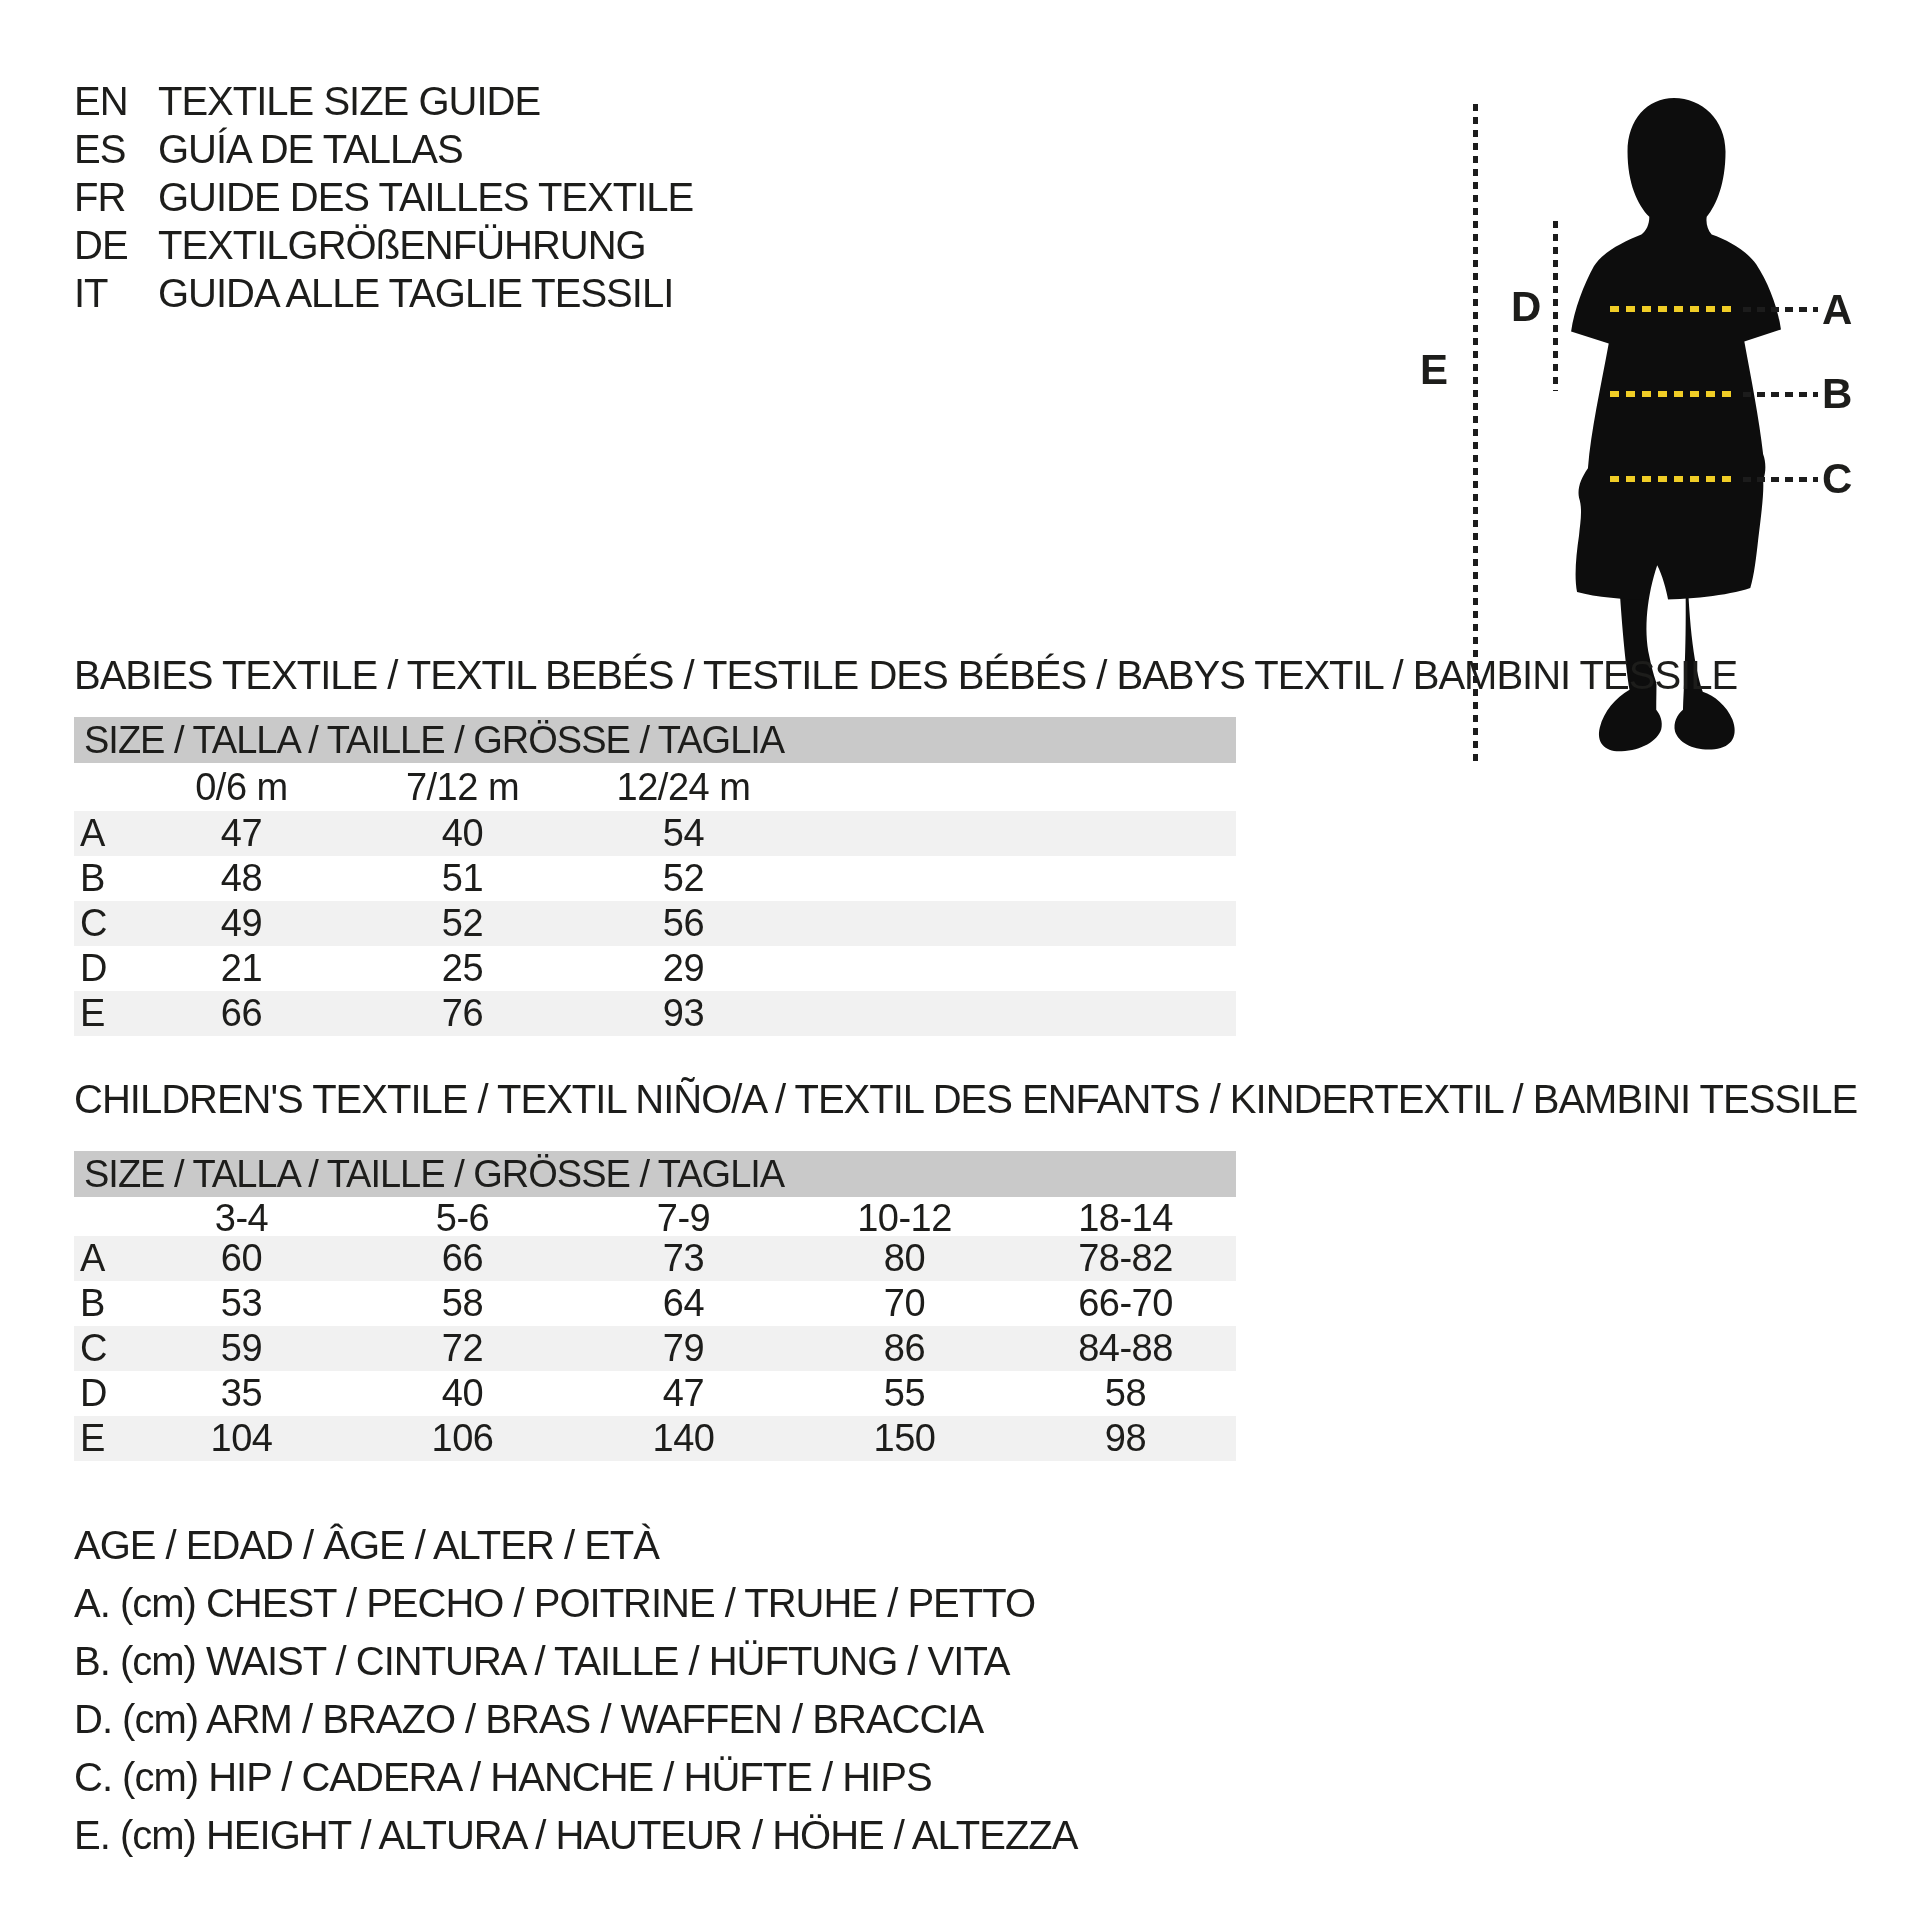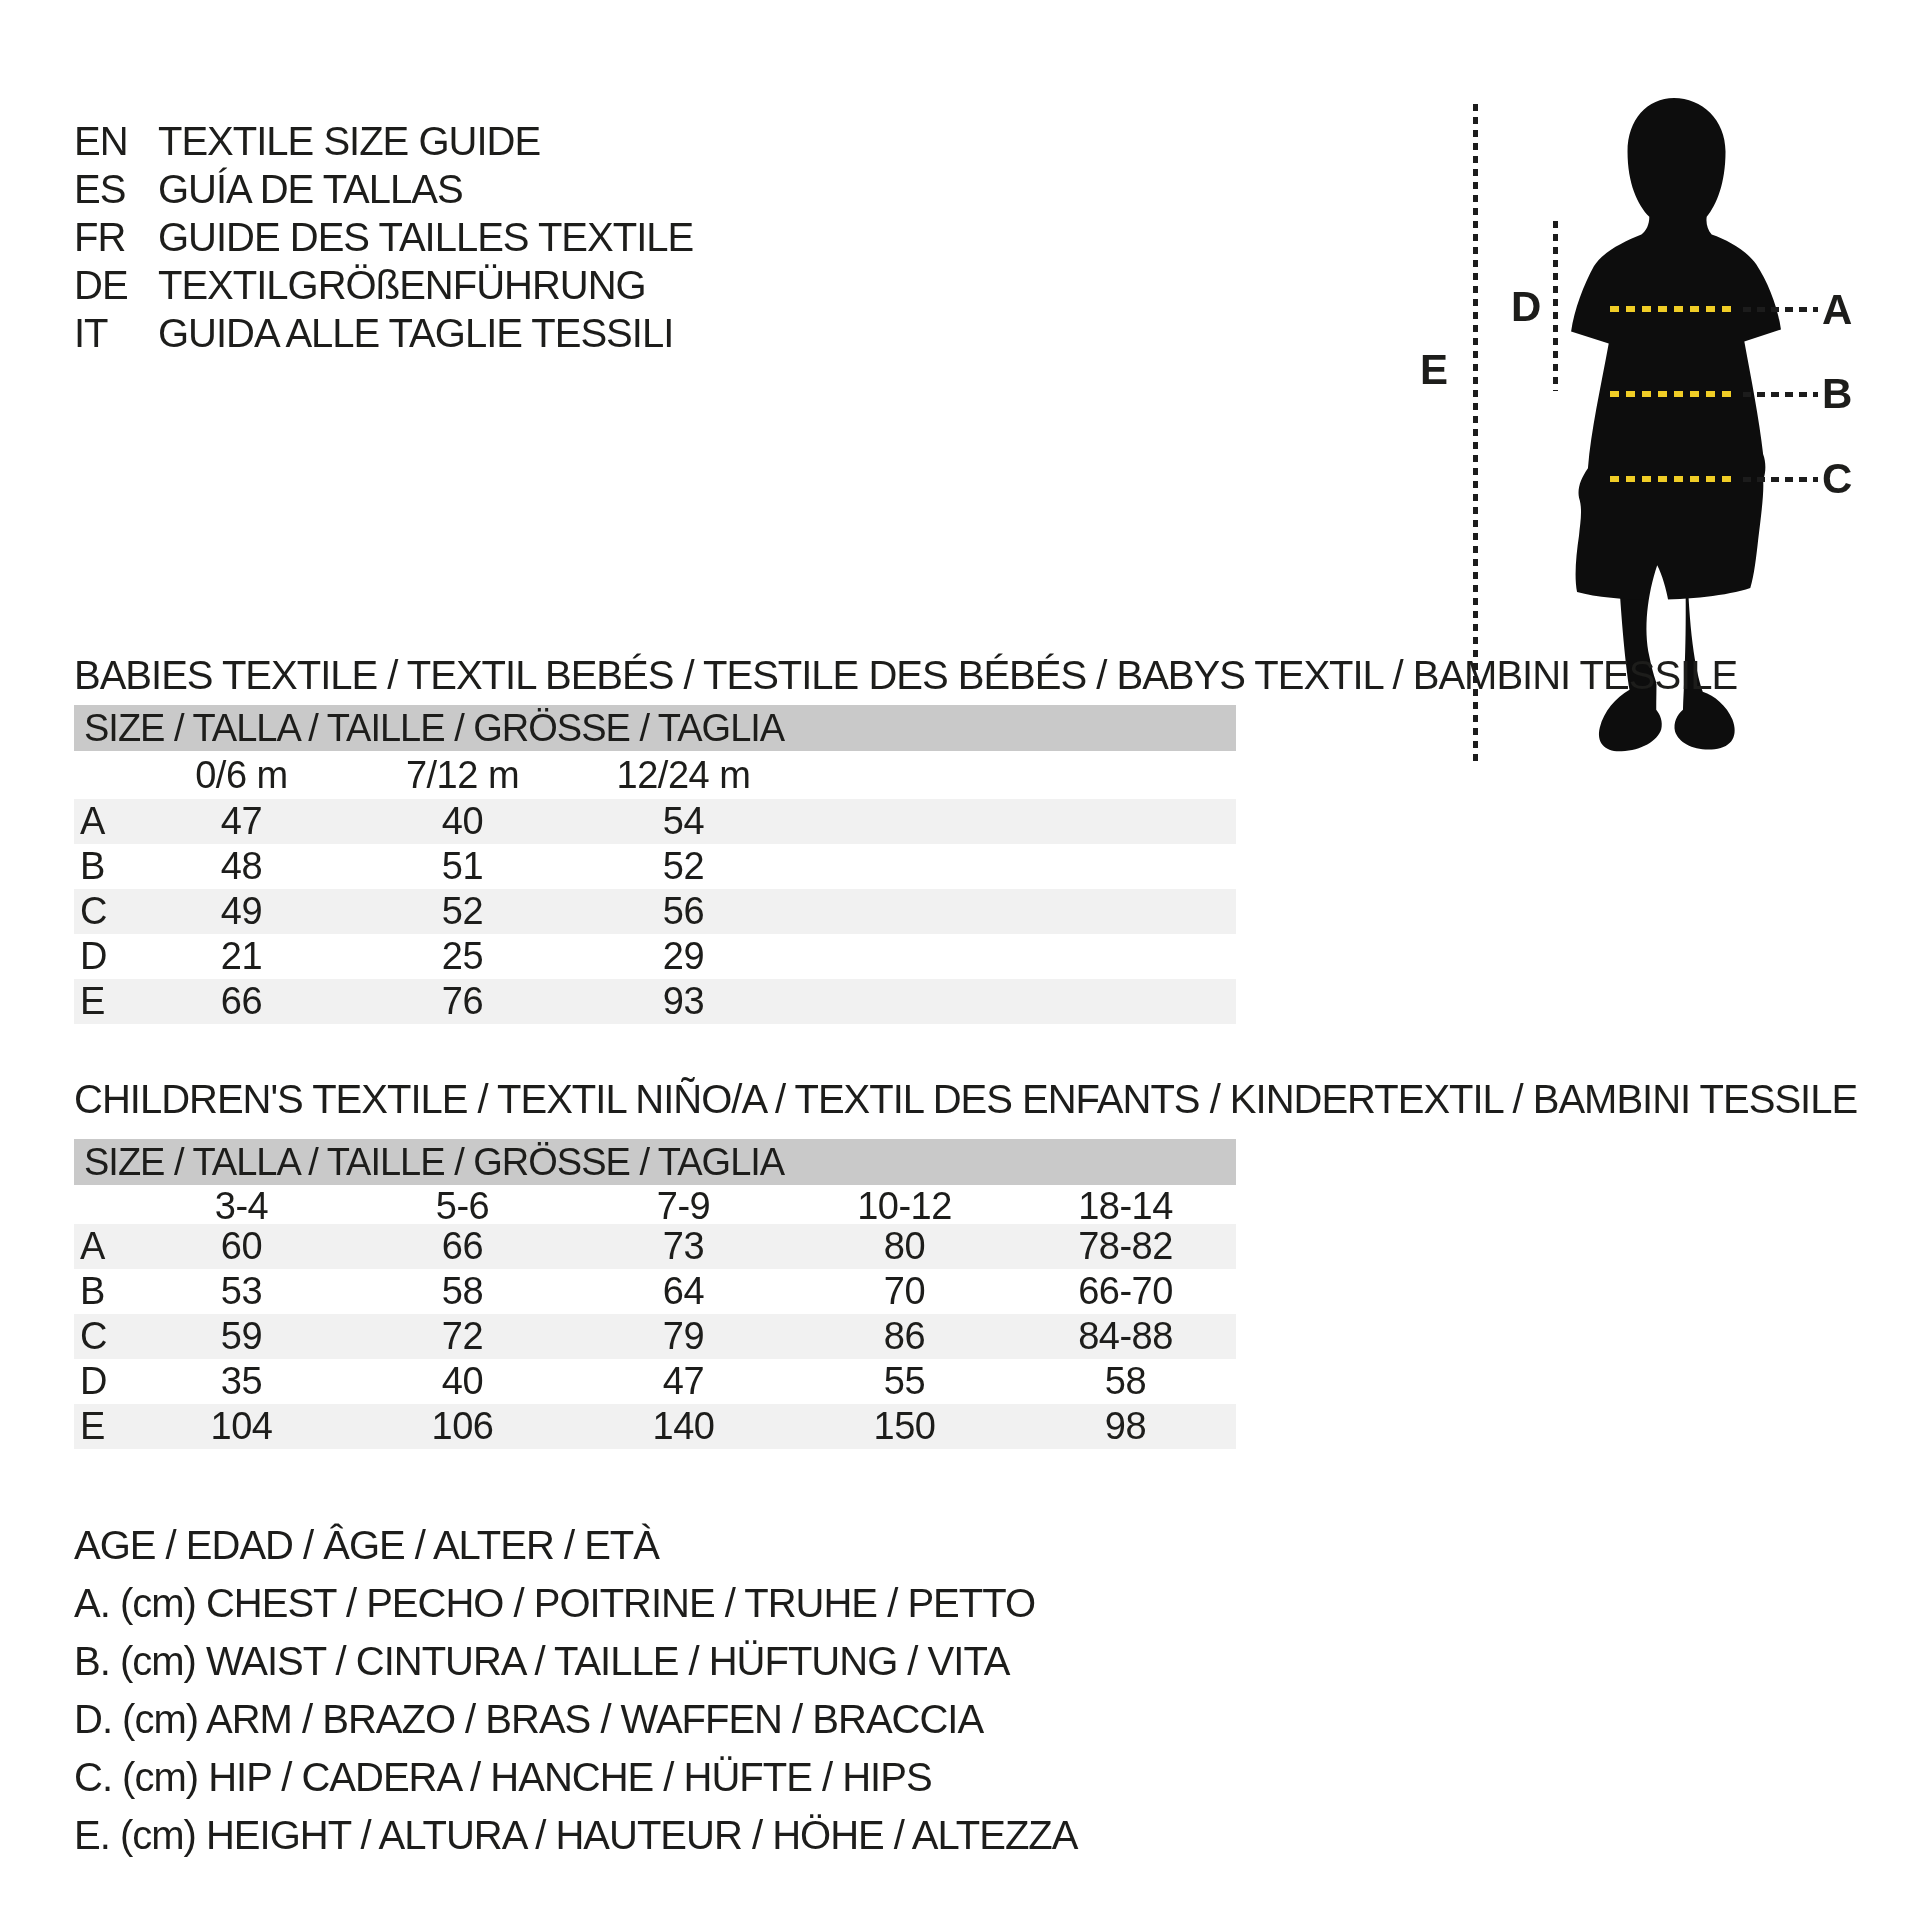--- a/index.html
+++ b/index.html
@@ -1,26 +1,26 @@
 <!DOCTYPE html>
 <html><head>
 <meta charset="utf-8">
 <style>
   html,body{margin:0;padding:0;background:#ffffff;}
   .page{position:relative;width:1927px;height:1927px;background:#ffffff;overflow:hidden;
         font-family:"Liberation Sans","DejaVu Sans",sans-serif;color:#1d1d1b;}
   
-  .lang-block{position:absolute;left:74px;top:77px;margin-top:40px;}
+  .lang-block{position:absolute;left:74px;top:77px;}
   .lang-row{display:flex;height:48px;line-height:48px;font-size:40px;font-weight:500;letter-spacing:-1px;}
   .lang-code{width:84px;}
   .lang-title{}
   
   .section-heading{position:absolute;left:74px;font-size:40px;font-weight:500;letter-spacing:-1px;white-space:nowrap;text-align:right;}
   
-  .size-table{position:absolute;left:74px;width:1162px;}
+  .size-table{position:absolute;left:74px;width:1162px;margin-top:12px;}
   .size-bar{height:46px;background:#c9c9c9;line-height:46px;padding-left:10px;font-size:38px;font-weight:500;letter-spacing:-1px;box-sizing:border-box;}
   .t-row{display:grid;grid-template-columns:57px repeat(5,1fr);align-items:center;}
   .t-head{height:48px;}
   .t-data{height:45px;}
   .stripe{background:#f1f1f1;}
   .cell{font-size:38px;font-weight:500;text-align:center;letter-spacing:-0.5px;}
   .cell.rowlabel{text-align:left;padding-left:6px;}
   
   .legend-block{position:absolute;left:74px;top:1523px;}
   .legend-line{height:58px;line-height:44px;font-size:40px;font-weight:400;letter-spacing:-1px;white-space:nowrap;}

